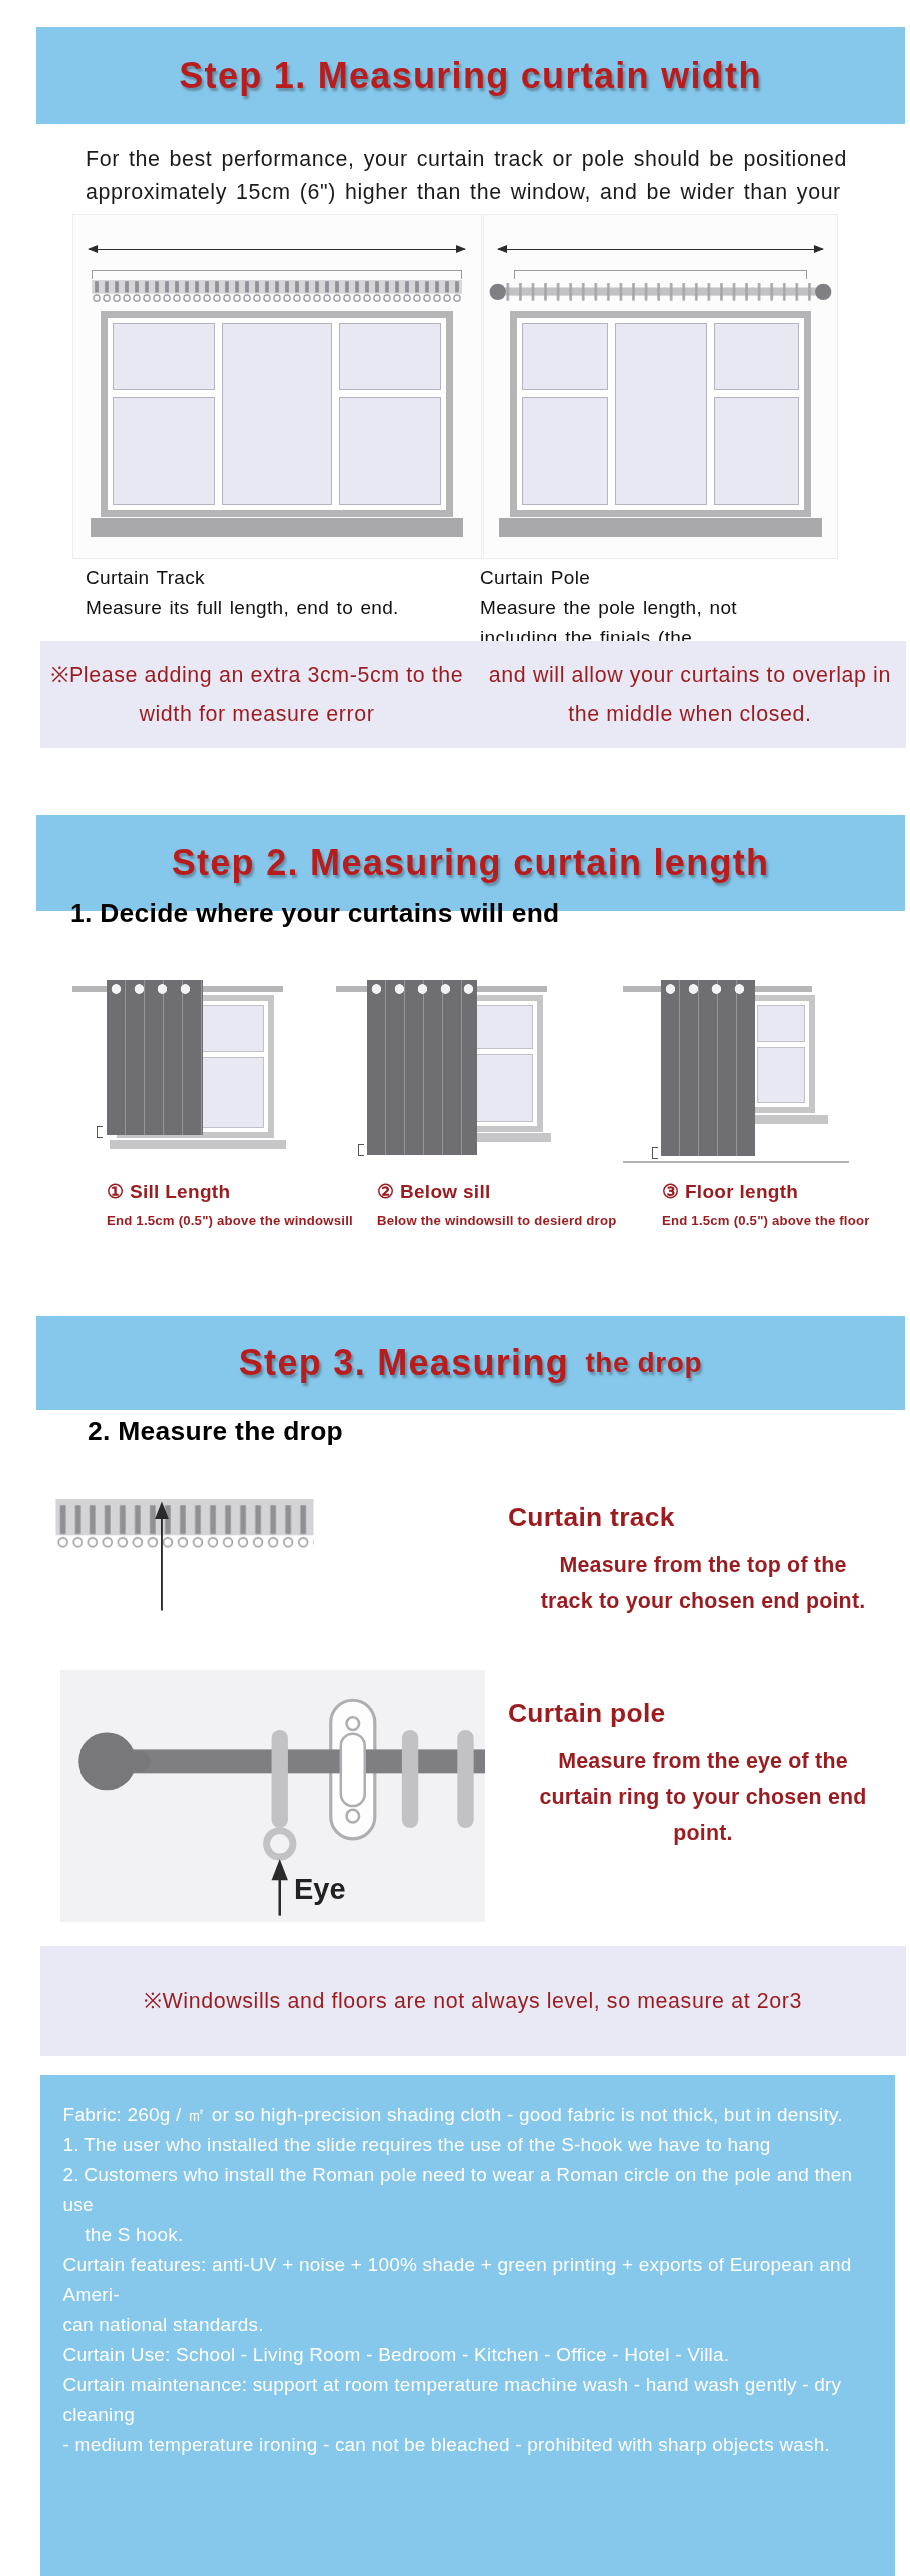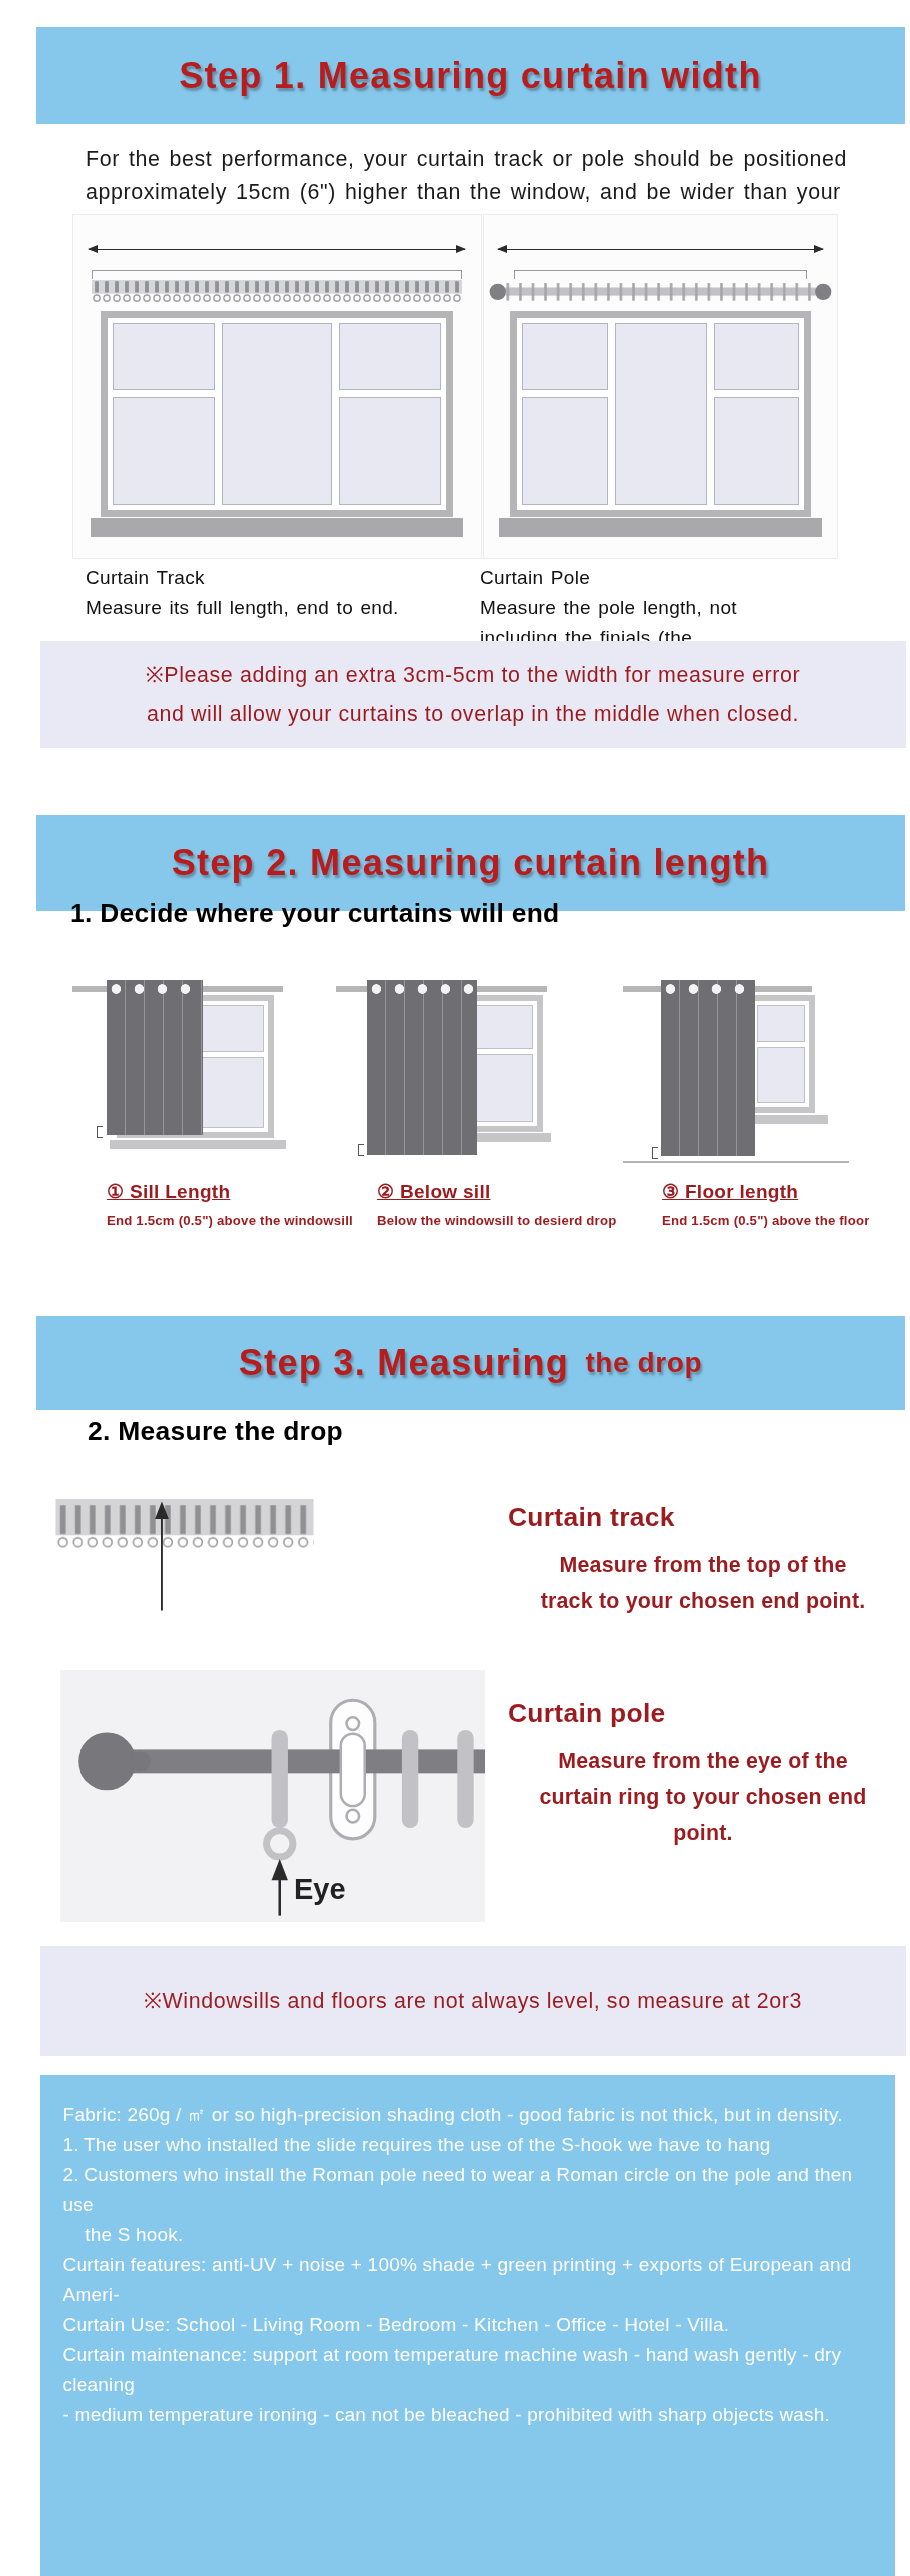--- a/index.html
+++ b/index.html
@@ -30,21 +30,21 @@
   .wcol{display:grid;grid-template-rows:37% 1fr;row-gap:6.3px;}
   .wcol.single{grid-template-rows:1fr;}
   .pane{background:#e8e8f3;border:1.3px solid #b4b4c0;}
   .sill{position:absolute;background:#a9a9ac;}
 
   
   .cap{color:#111;font-size:19px;line-height:30px;letter-spacing:0.3px;word-spacing:1.9px;}
 
   
   .note{background:#E9E9F5;color:#9b1b1f;font-size:21.4px;line-height:39px;letter-spacing:0.6px;
-    display:flex;flex-direction:column;align-items:center;justify-content:center;text-align:center;}
+    display:flex;flex-direction:row;align-items:center;justify-content:center;text-align:center;}
 
   
   .subhead{color:#000;font-weight:bold;font-size:26.4px;letter-spacing:0.3px;}
 
   
   .fig{position:absolute;}
   .fig .pole-bar{position:absolute;background:#b6b6b9;height:5.7px;}
   .fig .fwindow{position:absolute;border:6.3px solid #c6c6c9;background:#fff;
     display:grid;grid-template-columns:1fr .92fr;column-gap:5px;padding:3.8px;box-sizing:border-box;}
   .fig .fcol{display:grid;grid-template-rows:38% 1fr;row-gap:5px;}
@@ -52,21 +52,21 @@
   .fig .fpane{background:#e8e8f3;border:1.3px solid #c0c0c8;}
   .fig .curtain{position:absolute;background:#6e6e73;
     background-image:repeating-linear-gradient(90deg,rgba(255,255,255,0) 0 17.6px,rgba(255,255,255,.28) 17.6px 19px);}
   .fig .grommets{position:absolute;left:0;right:0;top:0;height:17.6px;
     background-image:radial-gradient(circle at 9.4px 8.8px,#f3f3f6 4.4px,rgba(0,0,0,0) 5px);
     background-size:23px 17.6px;background-repeat:repeat-x;}
   .fig .fsill{position:absolute;background:#c6c6c9;}
   .fig .floor{position:absolute;background:#b4b4b7;height:1.9px;}
   .fig .tick{position:absolute;width:5px;height:10px;border:1.3px solid #555;border-right:none;}
 
-  .figcap-label{color:#9b1b1f;font-weight:bold;font-size:19px;letter-spacing:0.3px;text-decoration:underline;}
+  .figcap-label{color:#9b1b1f;font-weight:bold;font-size:19px;letter-spacing:0.3px;}
   .figcap-desc{color:#9b1b1f;font-weight:bold;font-size:13.2px;margin-top:10px;letter-spacing:0.2px;}
 
   
   .red-h{color:#9b1b1f;font-weight:bold;font-size:26.4px;letter-spacing:0.3px;}
   .red-p{color:#9b1b1f;font-weight:bold;font-size:21.4px;line-height:36px;margin-top:14px;letter-spacing:0.2px;text-align:center;}
 
   .pole-box{position:absolute;background:#f2f2f4;}
   .eye-label{position:absolute;color:#222;font-weight:bold;font-size:29px;}
 
   
@@ -296,19 +296,20 @@
   <div class="abs note" style="left:40px;top:1946px;width:866px;height:110px;">
     <div>※Windowsills and floors are not always level, so measure at 2or3</div>
   </div>
 
   <div class="abs footer" style="left:40px;top:2075px;width:855px;height:568px;">
     <div class="line">Fabric: 260g / ㎡ or so high-precision shading cloth - good fabric is not thick, but in density.</div>
     <div class="line">1. The user who installed the slide requires the use of the S-hook we have to hang</div>
     <div class="line">2. Customers who install the Roman pole need to wear a Roman circle on the pole and then use</div>
     <div class="line indent">the S hook.</div>
     <div class="line">Curtain features: anti-UV + noise + 100% shade + green printing + exports of European and Ameri-</div>
+    <div class="line">can national standards.</div>
     <div class="line">Curtain Use: School - Living Room - Bedroom - Kitchen - Office - Hotel - Villa.</div>
     <div class="line">Curtain maintenance: support at room temperature machine wash - hand wash gently - dry cleaning</div>
     <div class="line">- medium temperature ironing - can not be bleached - prohibited with sharp objects wash.</div>
   </div>
 
 </div>
 
 
 </body></html>

